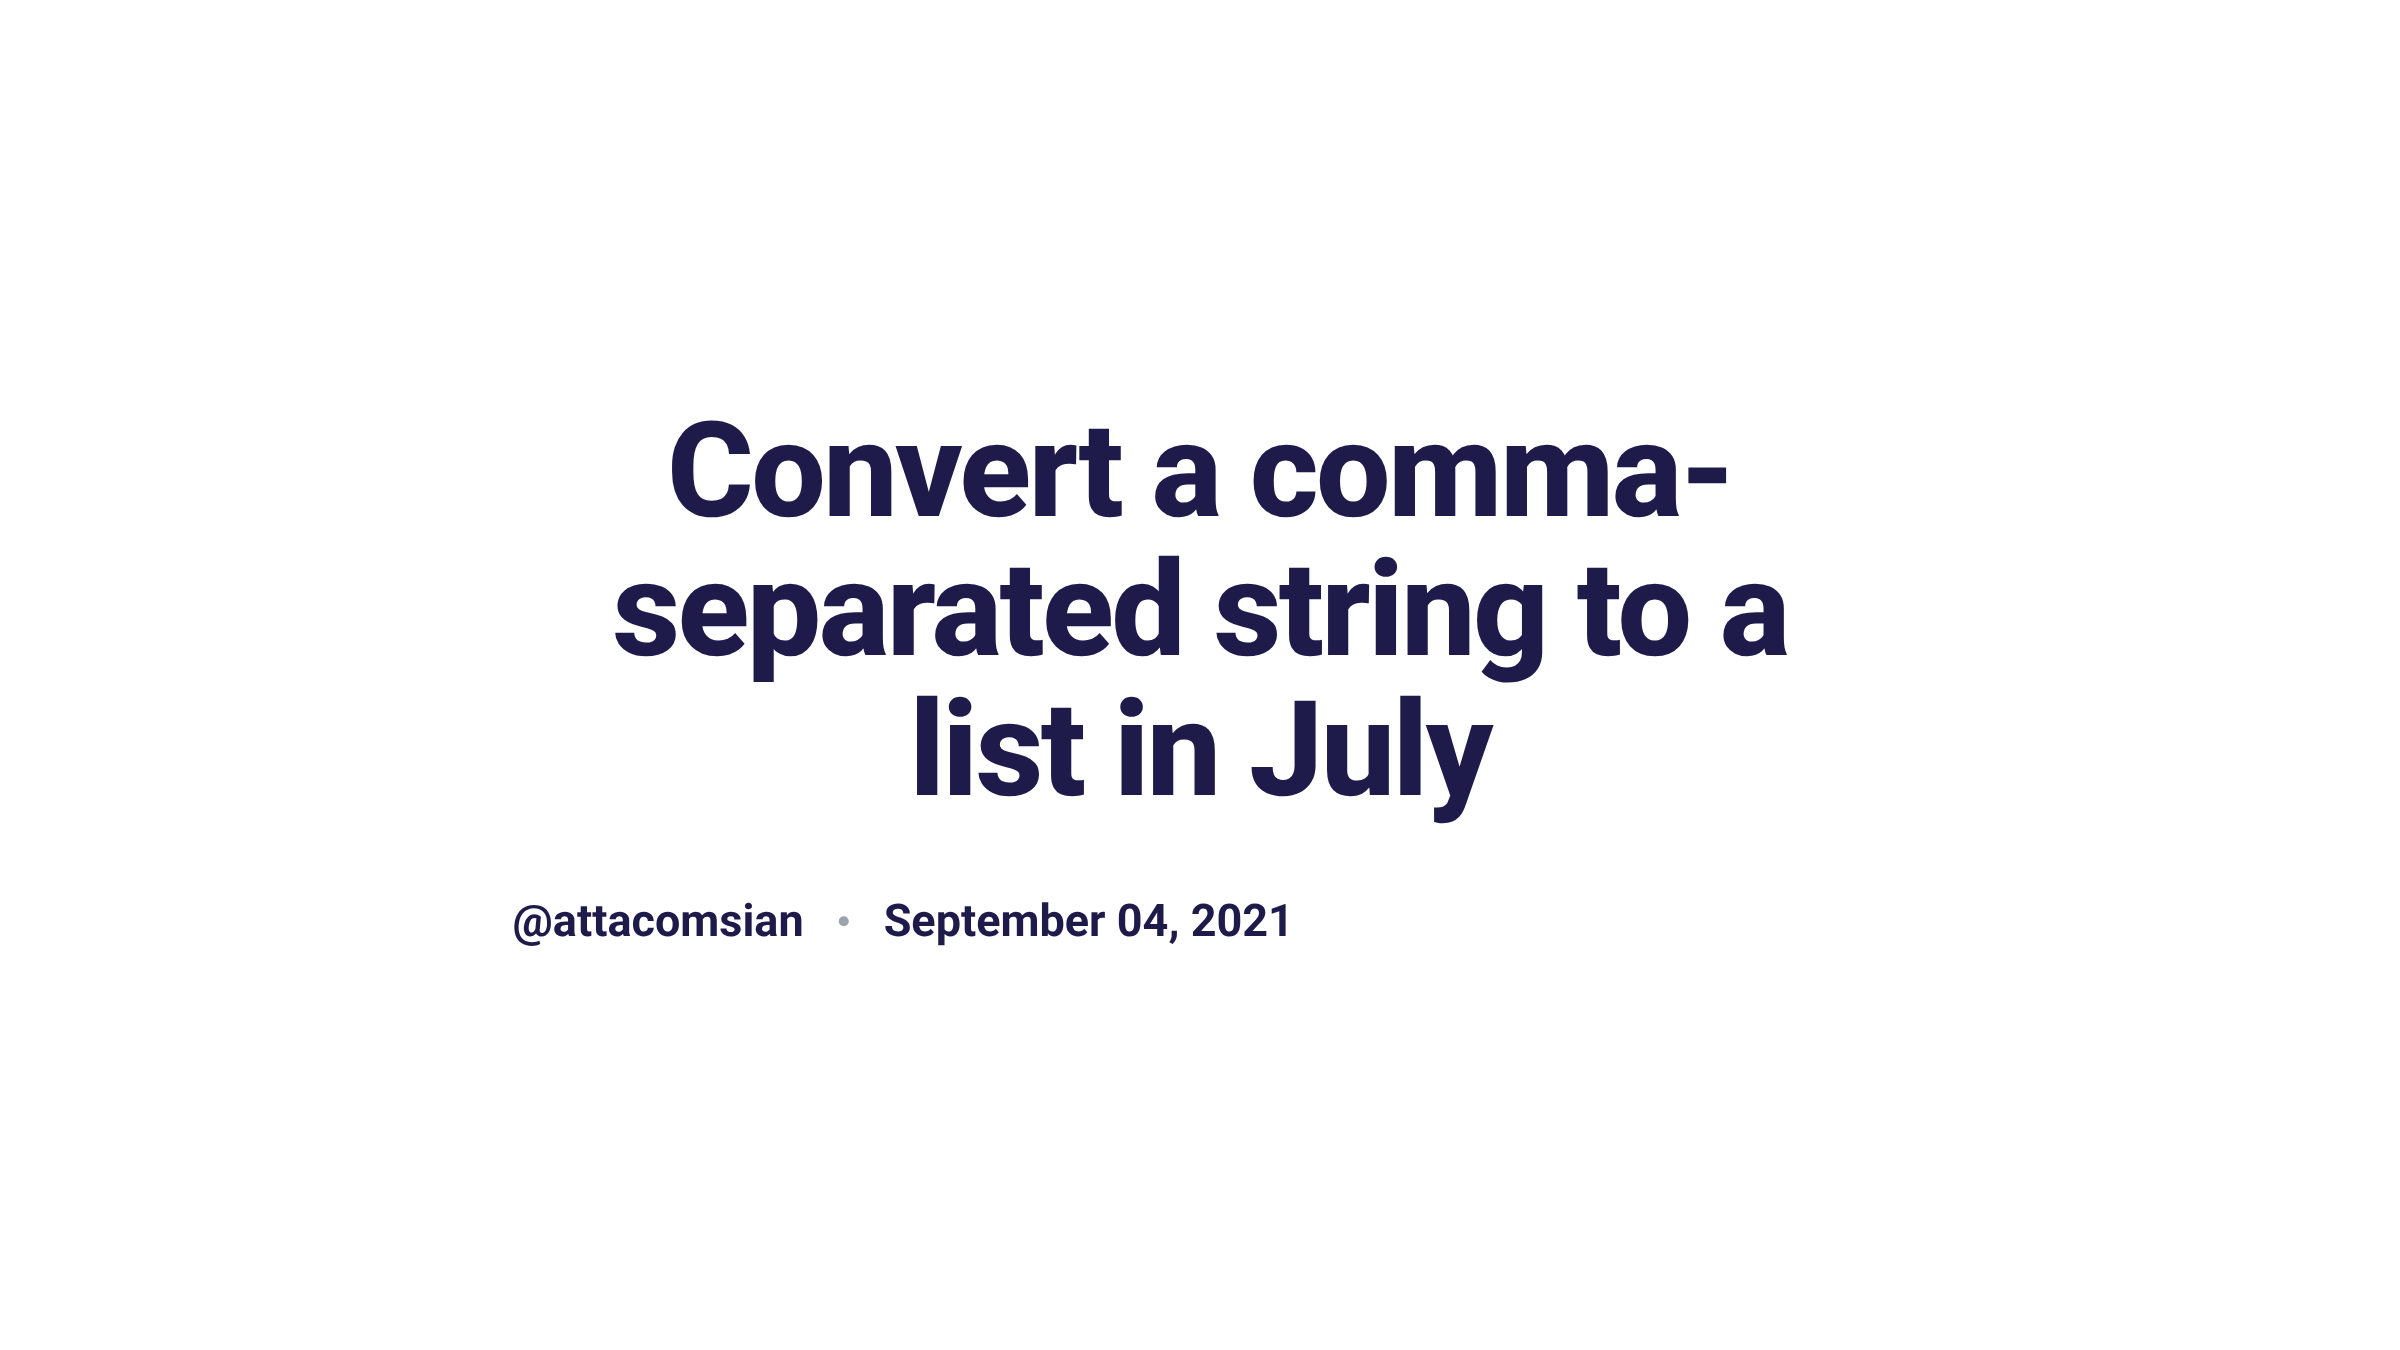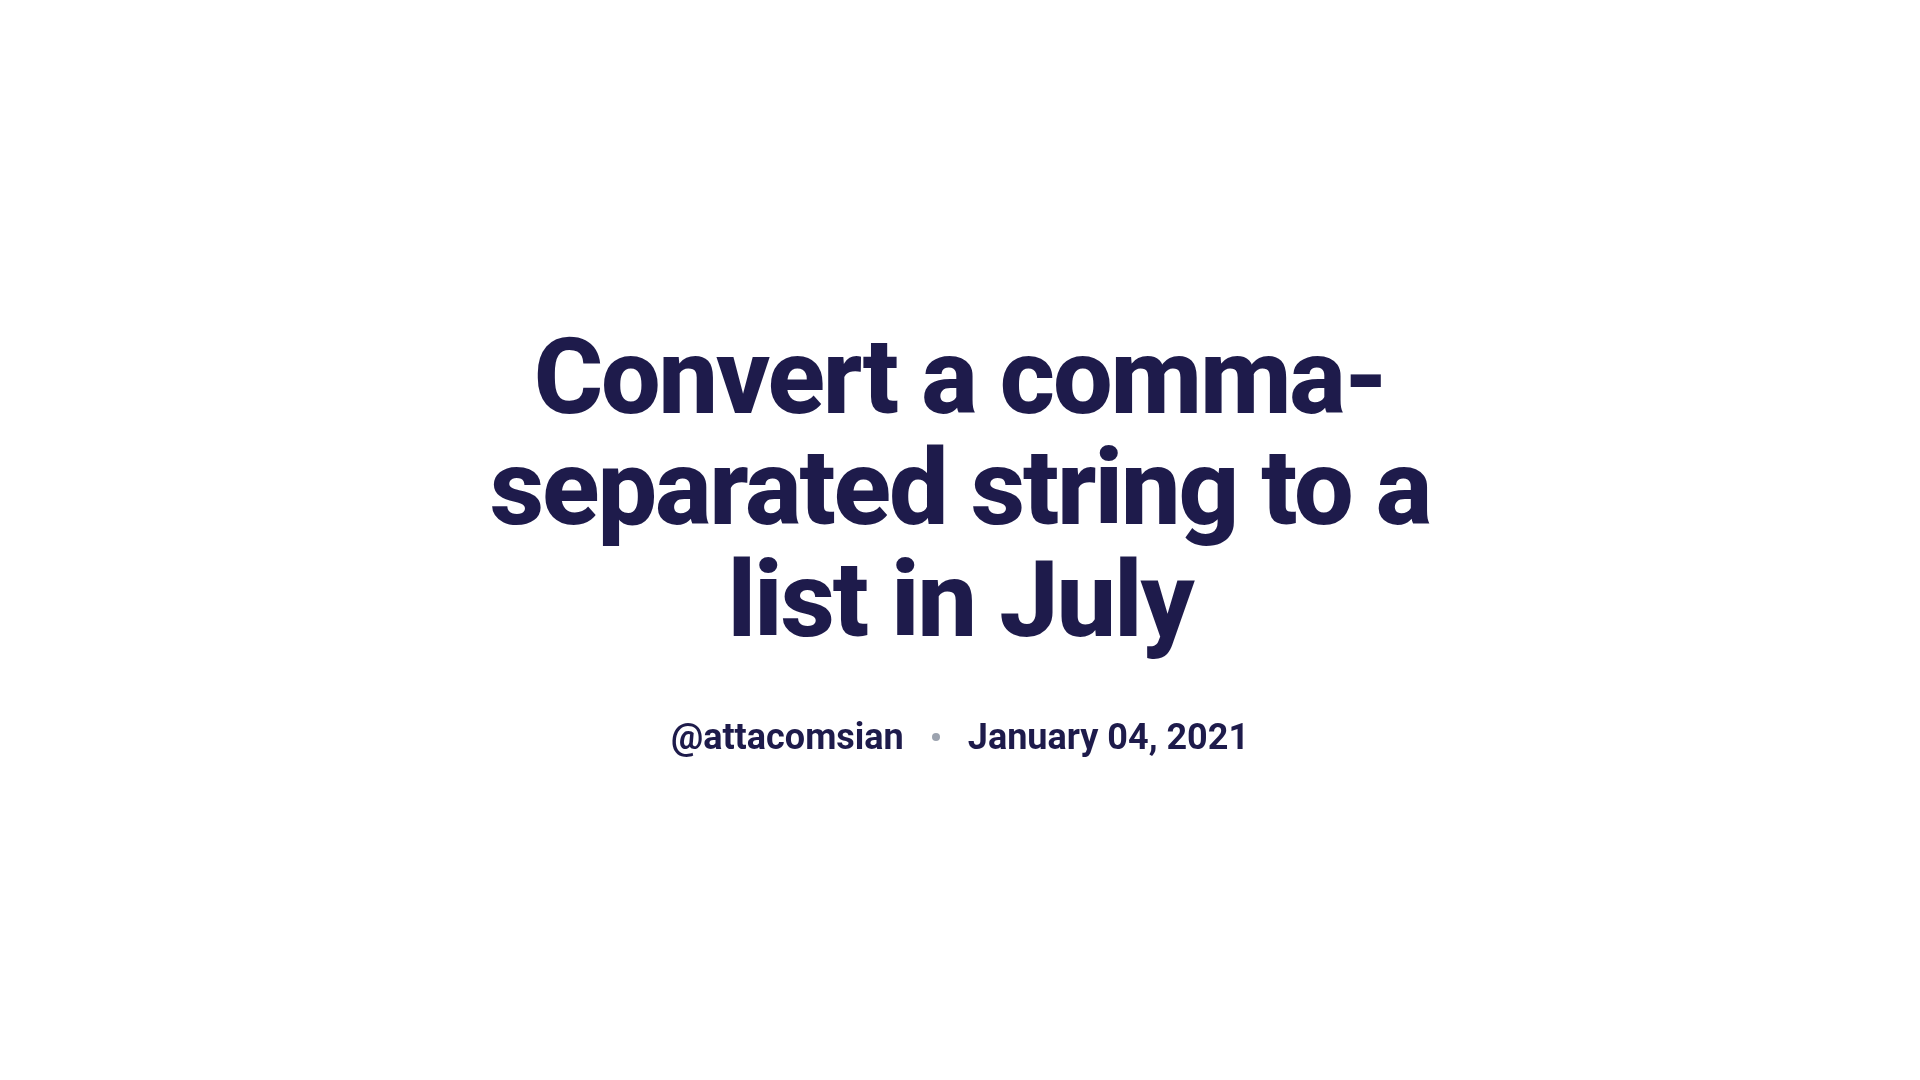--- a/index.html
+++ b/index.html
@@ -29,21 +29,20 @@
       font-weight: 800;
       color: #1e1b4b;
       line-height: 1.05;
       letter-spacing: -0.02em;
       margin-bottom: 60px;
     }
     
     .meta {
       display: flex;
       align-items: center;
-      justify-content: center;
       gap: 28px;
       font-size: 36px;
       font-weight: 700;
       color: #1e1b4b;
     }
     
     .separator {
       width: 8px;
       height: 8px;
       background: #9ca3af;
@@ -52,15 +51,15 @@
     }
   </style>
 </head>
 <body>
 
 <div class="container">
   <h1 class="title">Convert a comma-separated string to a list in July</h1>
   <div class="meta">
     <span>@attacomsian</span>
     <span class="separator"></span>
-    <span>January 04, 2021</span>
+    <span>September 04, 2021</span>
   </div>
 </div>
 
 </body></html>

